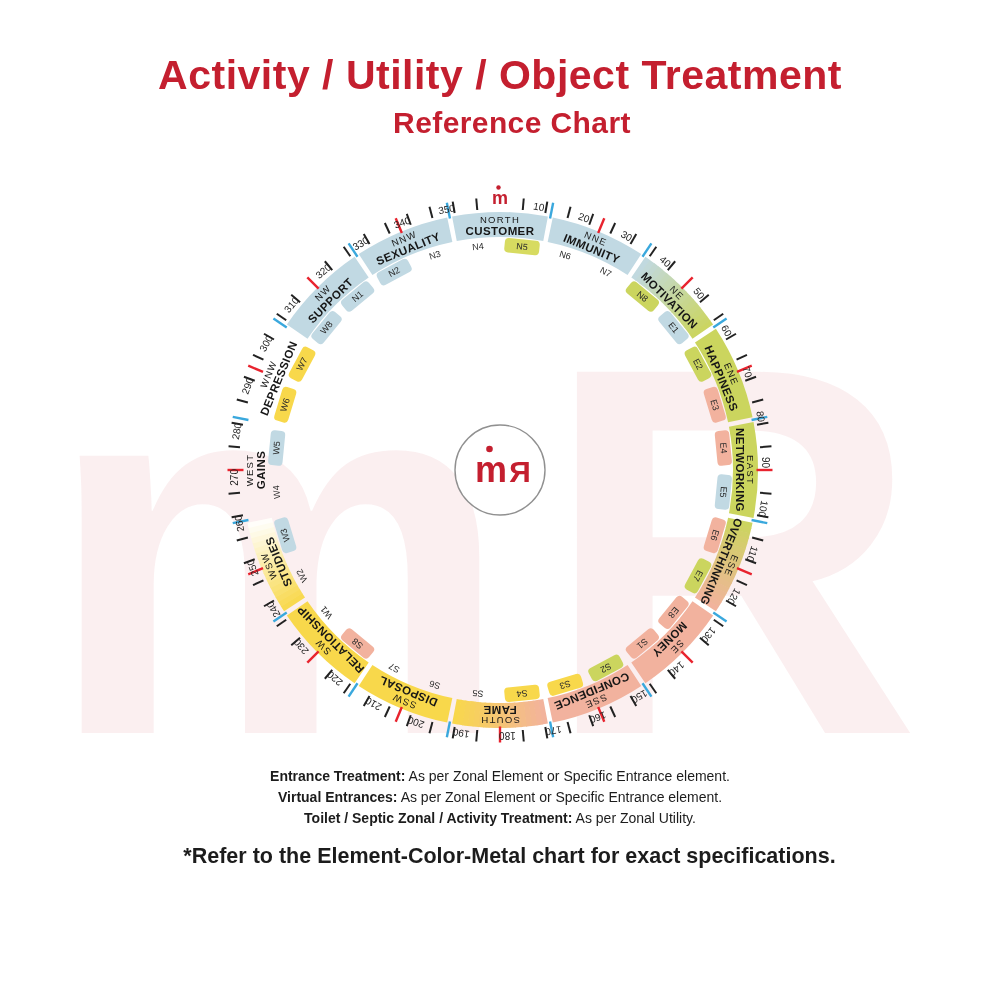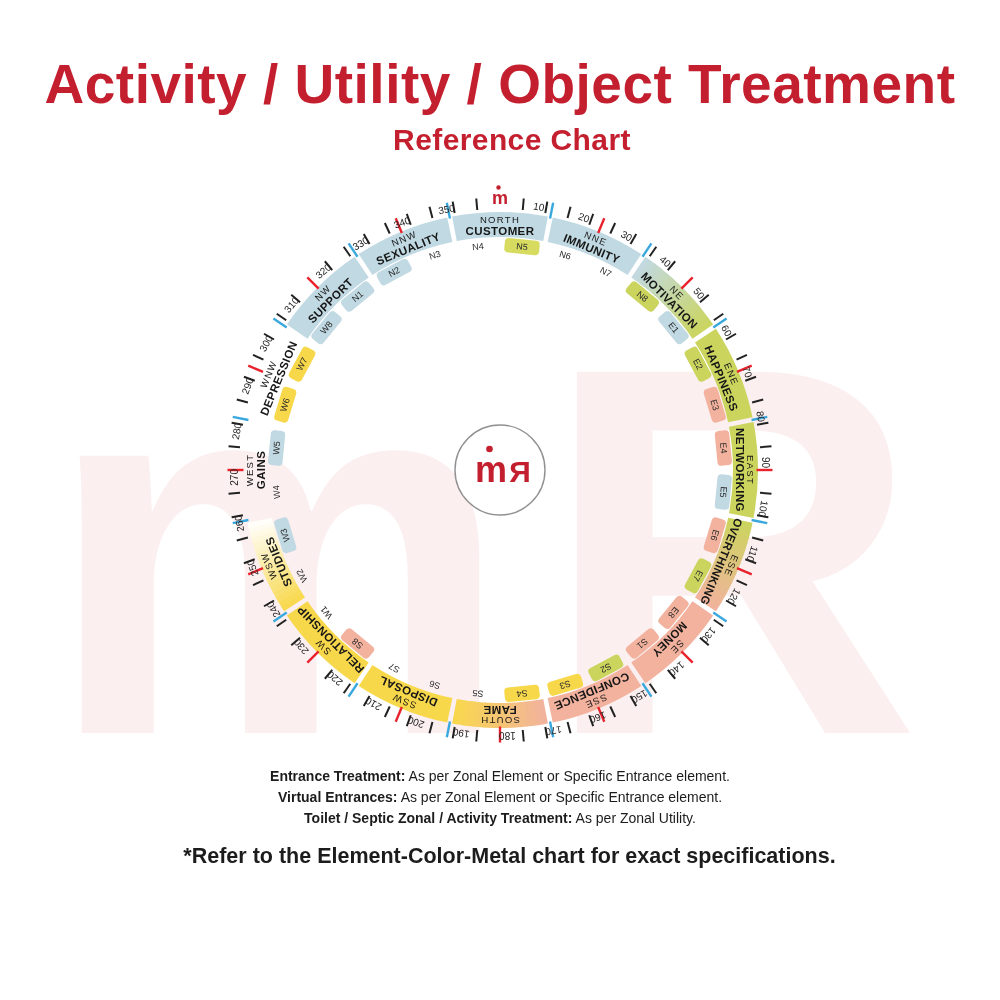--- a/index.html
+++ b/index.html
@@ -2,21 +2,21 @@
 <html style="--accent: #c41f2f; --text: #1c1c1c;"><head>
 <meta charset="utf-8">
 <style>
   :root{ --accent:#c41f2f; --text:#1c1c1c; }
   html,body{margin:0;padding:0;}
   body{width:1000px;height:1000px;background:#ffffff;overflow:hidden;
        font-family:"Liberation Sans",sans-serif;color:var(--text);}
   .page{position:relative;width:1000px;height:1000px;}
   #compass-svg{position:absolute;left:0;top:0;}
   header{position:absolute;top:52px;left:0;right:0;text-align:center;z-index:2;}
-  h1{margin:0;font-size:55px;font-weight:700;color:var(--accent);letter-spacing:.5px;}
+  h1{margin:0;font-size:41px;font-weight:700;color:var(--accent);letter-spacing:.5px;}
   h2{margin:7px 0 0;font-size:30px;font-weight:700;color:var(--accent);letter-spacing:.4px;padding-left:24px;}
   .notes{position:absolute;top:763px;left:0;right:0;text-align:center;z-index:2;}
   .note{margin:5px 0;font-size:14px;color:var(--text);}
   .note b{font-weight:700;}
   .footnote{margin:18px 0 0;font-size:21.5px;font-weight:700;color:var(--text);padding-left:19px;}
   
   .dir{font-family:"Liberation Sans",sans-serif;font-size:9.5px;letter-spacing:1.3px;fill:#161616;}
   .act{font-family:"Liberation Sans",sans-serif;font-size:11.5px;font-weight:700;letter-spacing:.4px;fill:#161616;}
   .chip{font-family:"Liberation Sans",sans-serif;font-size:9px;fill:#2a2a2a;}
   .deg{font-family:"Liberation Sans",sans-serif;font-size:10px;fill:#222;}

